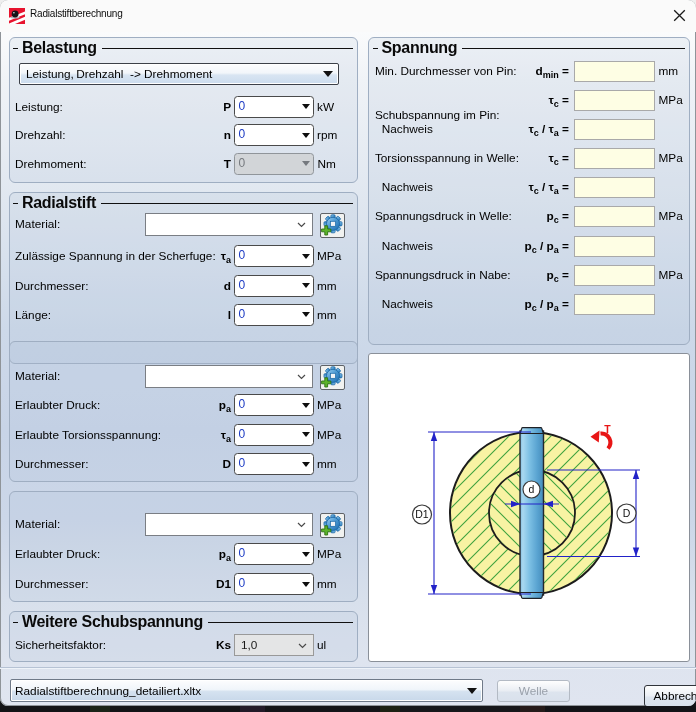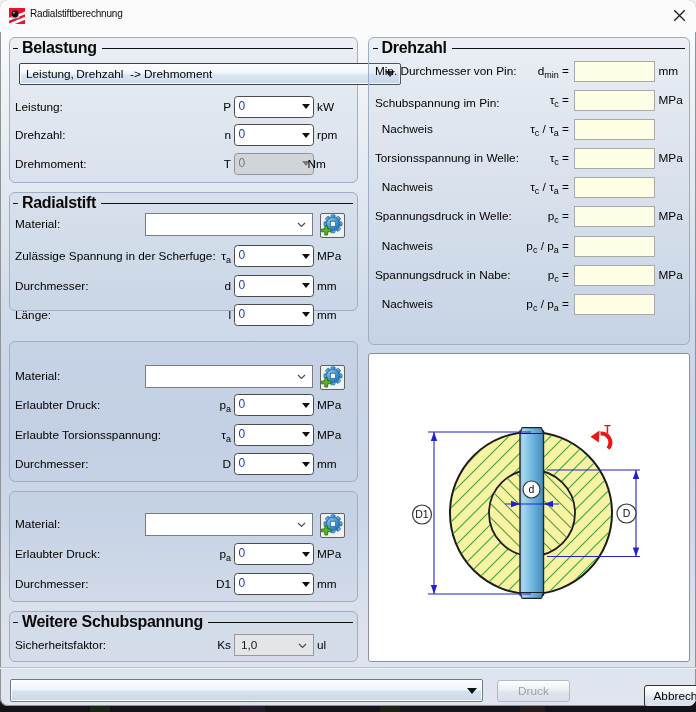--- a/index.html
+++ b/index.html
@@ -7,21 +7,21 @@
 .dialog{position:absolute;left:0;top:0;width:696px;height:706px;border-radius:8px;box-shadow:inset 0 0 0 1px #8f9499;overflow:hidden;
 background:linear-gradient(180deg,#fafbfc 32px,#f0f3f7 80px,#e0e7f0 200px,#cdd9e9 330px,#c8d4e7 430px,#ccd7e8 520px,#d8e0ec 600px,#dee4ef 660px,#e0e5f0 706px);}
 .titlebar{position:absolute;left:0;top:0;width:100%;height:32px;background:#fafafa;}
 .title{position:absolute;left:30px;top:8px;font-size:10px;letter-spacing:-0.2px;color:#0c0c0c;}
 .gbox{position:absolute;border:1px solid #9faec2;border-radius:6px;background:rgba(171,189,214,0.17);}
 .glegend{position:absolute;left:3.5px;right:4px;top:4px;height:13px;display:flex;align-items:center;}
 .gdash{width:5px;height:0;border-top:1.5px solid #101010;margin-right:4px;}
 .gtitle{font-size:16px;letter-spacing:-0.3px;font-weight:bold;color:#0a0a0a;padding:0 5px 0 0;position:relative;top:-0.5px;}
 .gline{flex:1;height:0;border-top:1.5px solid #101010;}
 .lbl{position:absolute;font-size:11.8px;color:#000;height:22px;line-height:22px;white-space:nowrap;}
-.sym{position:absolute;font-size:11.8px;color:#000;height:22px;line-height:22px;text-align:right;white-space:nowrap;}
+.sym{position:absolute;font-size:11.8px;color:#000;height:22px;line-height:22px;text-align:right;white-space:nowrap;font-weight:bold;}
 sub{font-size:9px;vertical-align:-2.5px;}
 .cbtn{position:absolute;background:#fff;border:1.8px solid #4a4a4a;border-radius:3.5px;}
 .cbtn .cval{position:absolute;left:3.5px;top:0;font-size:12px;line-height:18.5px;color:#1b3ac4;}
 .cbtn .tri{position:absolute;right:2.5px;top:7.5px;width:0;height:0;border-left:4.6px solid transparent;border-right:4.6px solid transparent;border-top:5.4px solid #0e0e0e;}
 .cbtn.dis{background:#d2d5d8;border-color:#90959a;}
 .cbtn.dis .cval{color:#75797e;}
 .cbtn.dis .tri{border-top-color:#75797e;}
 .cflat{position:absolute;background:#fff;border:1px solid #7a7e84;padding-left:18px;}
 .cflat .fval{position:absolute;left:6px;top:0;font-size:11.8px;line-height:20px;color:#1a1a1a;}
 .cflat .chev{position:absolute;right:6px;top:8px;}
@@ -47,21 +47,21 @@
 </svg>
 <div class="title">Radialstiftberechnung</div>
 </div>
 
 <div class="gbox" style="left:8.5px;top:37px;width:349px;height:146px">
       <div class="glegend">
         <span class="gdash"></span>
         <span class="gtitle">Belastung</span>
         <span class="gline"></span>
       </div>
-<div style="position:absolute;left:9.5px;top:25px;width:382px;height:22px;border:1px solid #3c4048;border-radius:2px;background:linear-gradient(180deg,#fdfdfe 0%,#f2f6fa 45%,#d9e5f2 55%,#cbdcee 100%);box-shadow:inset 0 0 0 1px #fff;">
+<div style="position:absolute;left:9.5px;top:25px;width:320px;height:22px;border:1px solid #3c4048;border-radius:2px;background:linear-gradient(180deg,#fdfdfe 0%,#f2f6fa 45%,#d9e5f2 55%,#cbdcee 100%);box-shadow:inset 0 0 0 1px #fff;">
 <span style="position:absolute;left:6px;top:0px;font-size:11.8px;line-height:20px;color:#000;">Leistung, Drehzahl&nbsp;&nbsp;-&gt; Drehmoment</span>
 <span style="position:absolute;right:5px;top:7px;width:0;height:0;border-left:5.5px solid transparent;border-right:5.5px solid transparent;border-top:6.5px solid #111;"></span>
       </div>
 <div class="lbl" style="left:5.5px;top:57.5px">Leistung:</div>
 <div class="sym" style="left:151.5px;top:57.5px;width:70px">P</div>
 <div class="cbtn" style="left:224.5px;top:57.5px;width:79.5px;height:22px">
         <span class="cval">0</span>
         <span class="tri"></span>
       </div>
 <div class="lbl" style="left:307.5px;top:57.5px">kW</div>
@@ -71,23 +71,23 @@
         <span class="cval">0</span>
         <span class="tri"></span>
       </div>
 <div class="lbl" style="left:307.5px;top:86px">rpm</div>
 <div class="lbl" style="left:5.5px;top:114.5px">Drehmoment:</div>
 <div class="sym" style="left:151.5px;top:114.5px;width:70px">T</div>
 <div class="cbtn dis" style="left:224.5px;top:114.5px;width:79.5px;height:22px">
         <span class="cval">0</span>
         <span class="tri"></span>
       </div>
-<div class="lbl" style="left:298px;top:114.5px">Nm</div>
-</div>
-<div class="gbox" style="left:8.5px;top:192px;width:349px;height:119px">
+<div class="lbl" style="left:308px;top:114.5px">Nm</div>
+</div>
+<div class="gbox" style="left:8.5px;top:192px;width:349px;height:172px">
       <div class="glegend">
         <span class="gdash"></span>
         <span class="gtitle">Radialstift</span>
         <span class="gline"></span>
       </div>
 <div class="lbl" style="left:5.5px;top:20px">Material:</div>
 <div class="cflat" style="left:135.5px;top:20px;width:168px;height:23px">
         <span class="fval"></span>
         <svg class="chev" width="9" height="6" viewBox="0 0 9 6">
           <path d="M1 1 L4.5 4.5 L8 1" stroke="#4a4a4a" stroke-width="1.2" fill="none"></path>
@@ -300,28 +300,28 @@
         <span class="fval">1,0</span>
         <svg class="chev" width="9" height="6" viewBox="0 0 9 6">
           <path d="M1 1 L4.5 4.5 L8 1" stroke="#4a4a4a" stroke-width="1.2" fill="none"></path>
         </svg>
       </div>
 <div class="lbl" style="left:307.5px;top:22px">ul</div>
 </div>
 <div class="gbox" style="left:368px;top:37px;width:322px;height:308px">
       <div class="glegend">
         <span class="gdash"></span>
-        <span class="gtitle">Drehzahl</span>
+        <span class="gtitle">Spannung</span>
         <span class="gline"></span>
       </div>
 <div class="lbl" style="left:5.9px;top:23.3px;line-height:21px">Min. Durchmesser von Pin:</div>
 <div class="sym" style="left:120px;top:23.3px;width:80px;line-height:21px">d<sub>min</sub> =</div>
 <div class="yinput" style="left:205px;top:23.3px"></div>
 <div class="lbl" style="left:289.5px;top:23.3px;line-height:21px">mm</div>
-<div class="lbl" style="left:5.9px;top:55px;line-height:21px">Schubspannung im Pin:</div>
+<div class="lbl" style="left:5.9px;top:67px;line-height:21px">Schubspannung im Pin:</div>
 <div class="sym" style="left:120px;top:52.3px;width:80px;line-height:21px">τ<sub>c</sub> =</div>
 <div class="yinput" style="left:205px;top:52.3px"></div>
 <div class="lbl" style="left:289.5px;top:52.3px;line-height:21px">MPa</div>
 <div class="lbl" style="left:12.7px;top:81.3px;line-height:21px">Nachweis</div>
 <div class="sym" style="left:120px;top:81.3px;width:80px;line-height:21px">τ<sub>c</sub> / τ<sub>a</sub> =</div>
 <div class="yinput" style="left:205px;top:81.3px"></div>
 <div class="lbl" style="left:5.9px;top:110.4px;line-height:21px">Torsionsspannung in Welle:</div>
 <div class="sym" style="left:120px;top:110.4px;width:80px;line-height:21px">τ<sub>c</sub> =</div>
 <div class="yinput" style="left:205px;top:110.4px"></div>
 <div class="lbl" style="left:289.5px;top:110.4px;line-height:21px">MPa</div>
@@ -395,16 +395,17 @@
 <text x="163.5" y="140" font-size="10.5" text-anchor="middle" fill="#111">d</text>
 </g>
 <g>
 <path d="M 240 95.5 A 9 9 0 0 0 232.5 80.5" stroke="#e81616" stroke-width="4" fill="none"></path>
 <polygon points="222.5,83.8 231.5,77.6 230.8,89.4" fill="#e81616"></polygon>
 <text x="236.3" y="79.6" font-size="10.5" fill="#e81616" font-weight="bold">T</text>
 </g>
 </svg>
 <div style="position:absolute;left:0;top:667px;width:696px;height:2px;background:linear-gradient(180deg,#b6c2d4 0 1px,#eef3f9 1px 2px);"></div>
 <div style="position:absolute;left:10px;top:679px;width:473px;height:22.5px;border:1px solid #6f7988;border-radius:2px;background:linear-gradient(180deg,#fdfdfe 0%,#f0f5fa 45%,#d5e2f0 55%,#c8d8ea 100%);box-shadow:inset 0 0 0 1px #fff;">
+<span style="position:absolute;left:4px;top:1px;font-size:11.8px;line-height:20px;color:#000;">Radialstiftberechnung_detailiert.xltx</span>
 <span style="position:absolute;right:5px;top:7.5px;width:0;height:0;border-left:5.5px solid transparent;border-right:5.5px solid transparent;border-top:6.5px solid #111;"></span>
     </div>
-<div class="btn" style="left:497px;top:679.5px;width:73px;border:1px solid #b3bac4;background:linear-gradient(180deg,#fefefe,#e9edf3 50%,#dde4ee 55%,#d9e1ec);color:#9aa1ab;">Druck</div>
+<div class="btn" style="left:497px;top:679.5px;width:73px;border:1px solid #b3bac4;background:linear-gradient(180deg,#fefefe,#e9edf3 50%,#dde4ee 55%,#d9e1ec);color:#9aa1ab;">Welle</div>
 <div class="btn" style="left:612px;top:685px;width:76px;border:1.6px solid #30343a;background:linear-gradient(180deg,#fefefe,#ebeff5 50%,#dee5ef 55%,#d8e1ec);color:#000;margin-left:32px;">Abbrechen</div>
 </div>
 </body></html>

